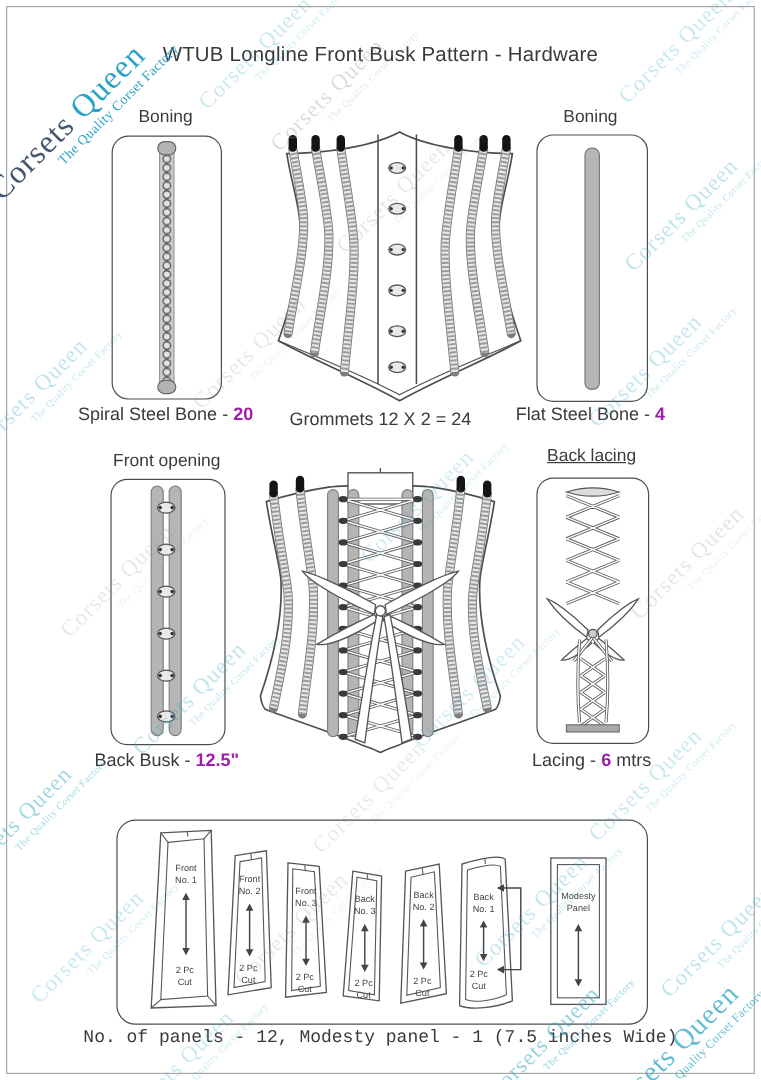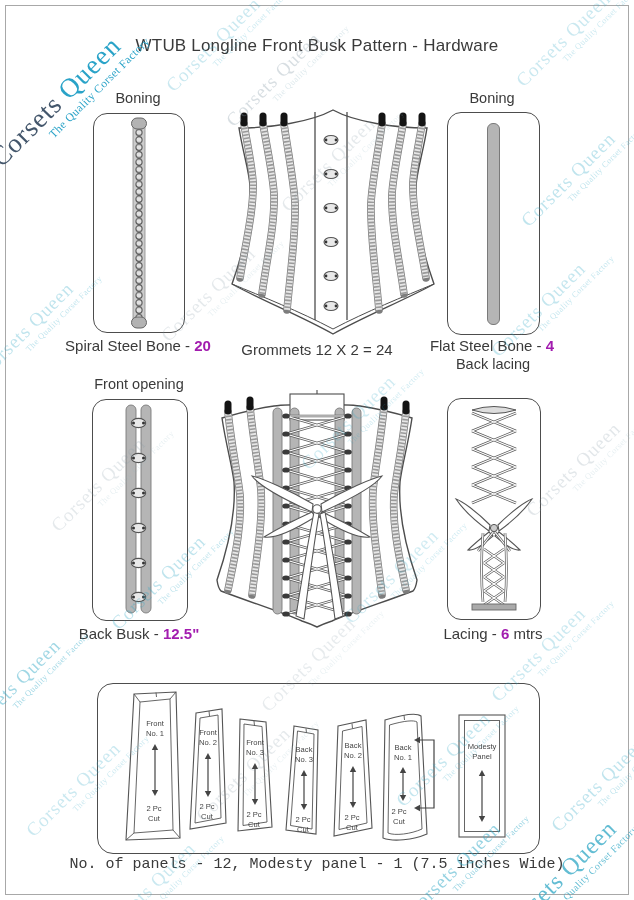--- a/index.html
+++ b/index.html
@@ -181,21 +181,21 @@
         </g>
       <g>
           <ellipse class="hook" cx="45.5" cy="197" rx="7.2" ry="4.6"></ellipse>
           <circle class="dot" cx="40.5" cy="197" r="1.5"></circle>
           <circle class="dot" cx="50.5" cy="197" r="1.5"></circle>
         </g>
     </svg>
   </div>
   <div class="ctext caption" style="left:39px;top:625px;width:200px;"><span>Back Busk - </span><span class="red">12.5"</span></div>
 
-  <div class="ctext boxtitle" style="left:443px;top:356px;width:100px;">Back lacing</div>
+  <div class="ctext boxtitle" style="left:443px;top:372px;width:100px;text-decoration:underline;">Back lacing</div>
   <div class="hwbox" style="left:447px;top:398px;width:92px;height:220px;">
     <svg class="box-art" width="92" height="220" viewBox="0 0 92 220">
       <path d="M24,11 Q46,4 68,11 Q46,18 24,11 Z" fill="#dddddd" stroke="#555" stroke-width="1"></path>
       <path class="lace-d" d="M24,14 L68,32 M68,14 L24,32 M24,32 L68,50 M68,32 L24,50 M24,50 L68,68 M68,50 L24,68 M24,68 L68,86 M68,68 L24,86 M24,86 L68,104 M68,86 L24,104"></path>
       <path class="lace-w" d="M24,14 L68,32 M68,14 L24,32 M24,32 L68,50 M68,32 L24,50 M24,50 L68,68 M68,50 L24,68 M24,68 L68,86 M68,68 L24,86 M24,86 L68,104 M68,86 L24,104"></path>
       <path class="bow" d="M42,126 C28,112 14,102 8,100 C16,112 30,124 41,132 Z"></path>
       <path class="bow" d="M50,126 C64,112 78,102 84,100 C76,112 62,124 51,132 Z"></path>
       <path class="bow" d="M41,133 C32,140 24,147 20,151 C28,152 38,143 45,137 Z"></path>
       <path class="bow" d="M51,133 C60,140 68,147 72,151 C64,152 54,143 47,137 Z"></path>
       <path class="lace-d" d="M46,132 L30,152 M46,132 L62,152"></path>

